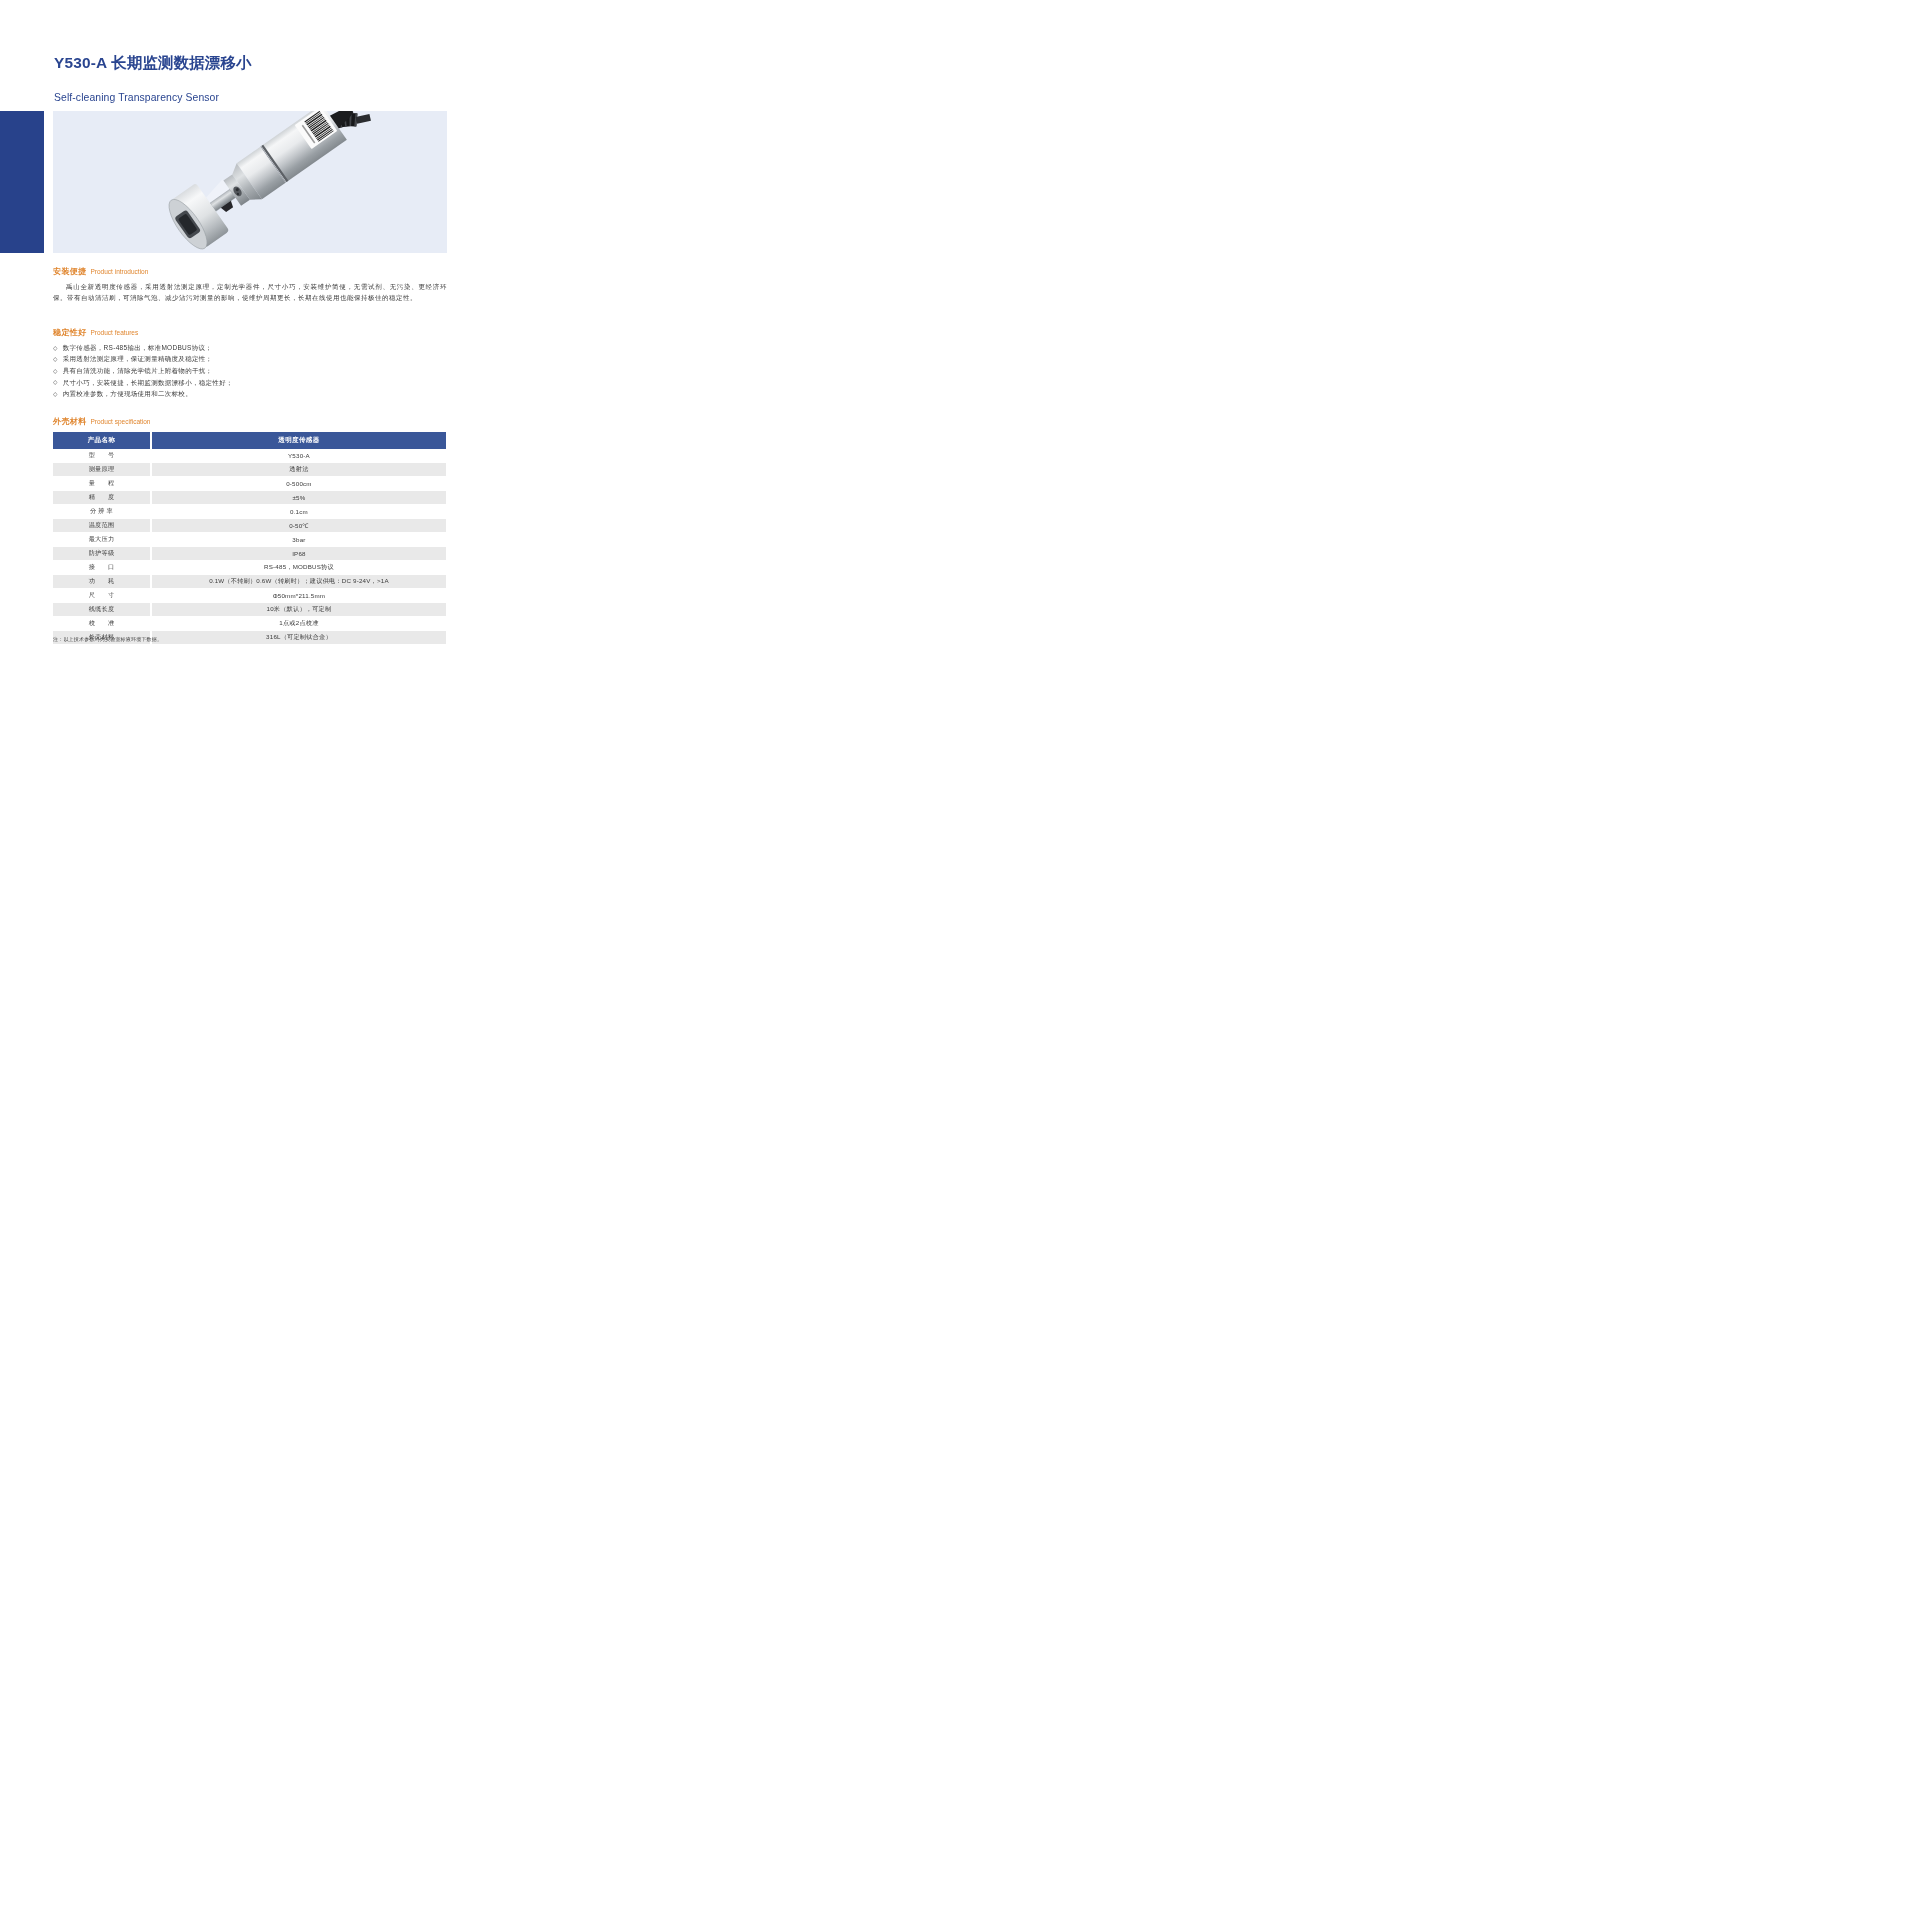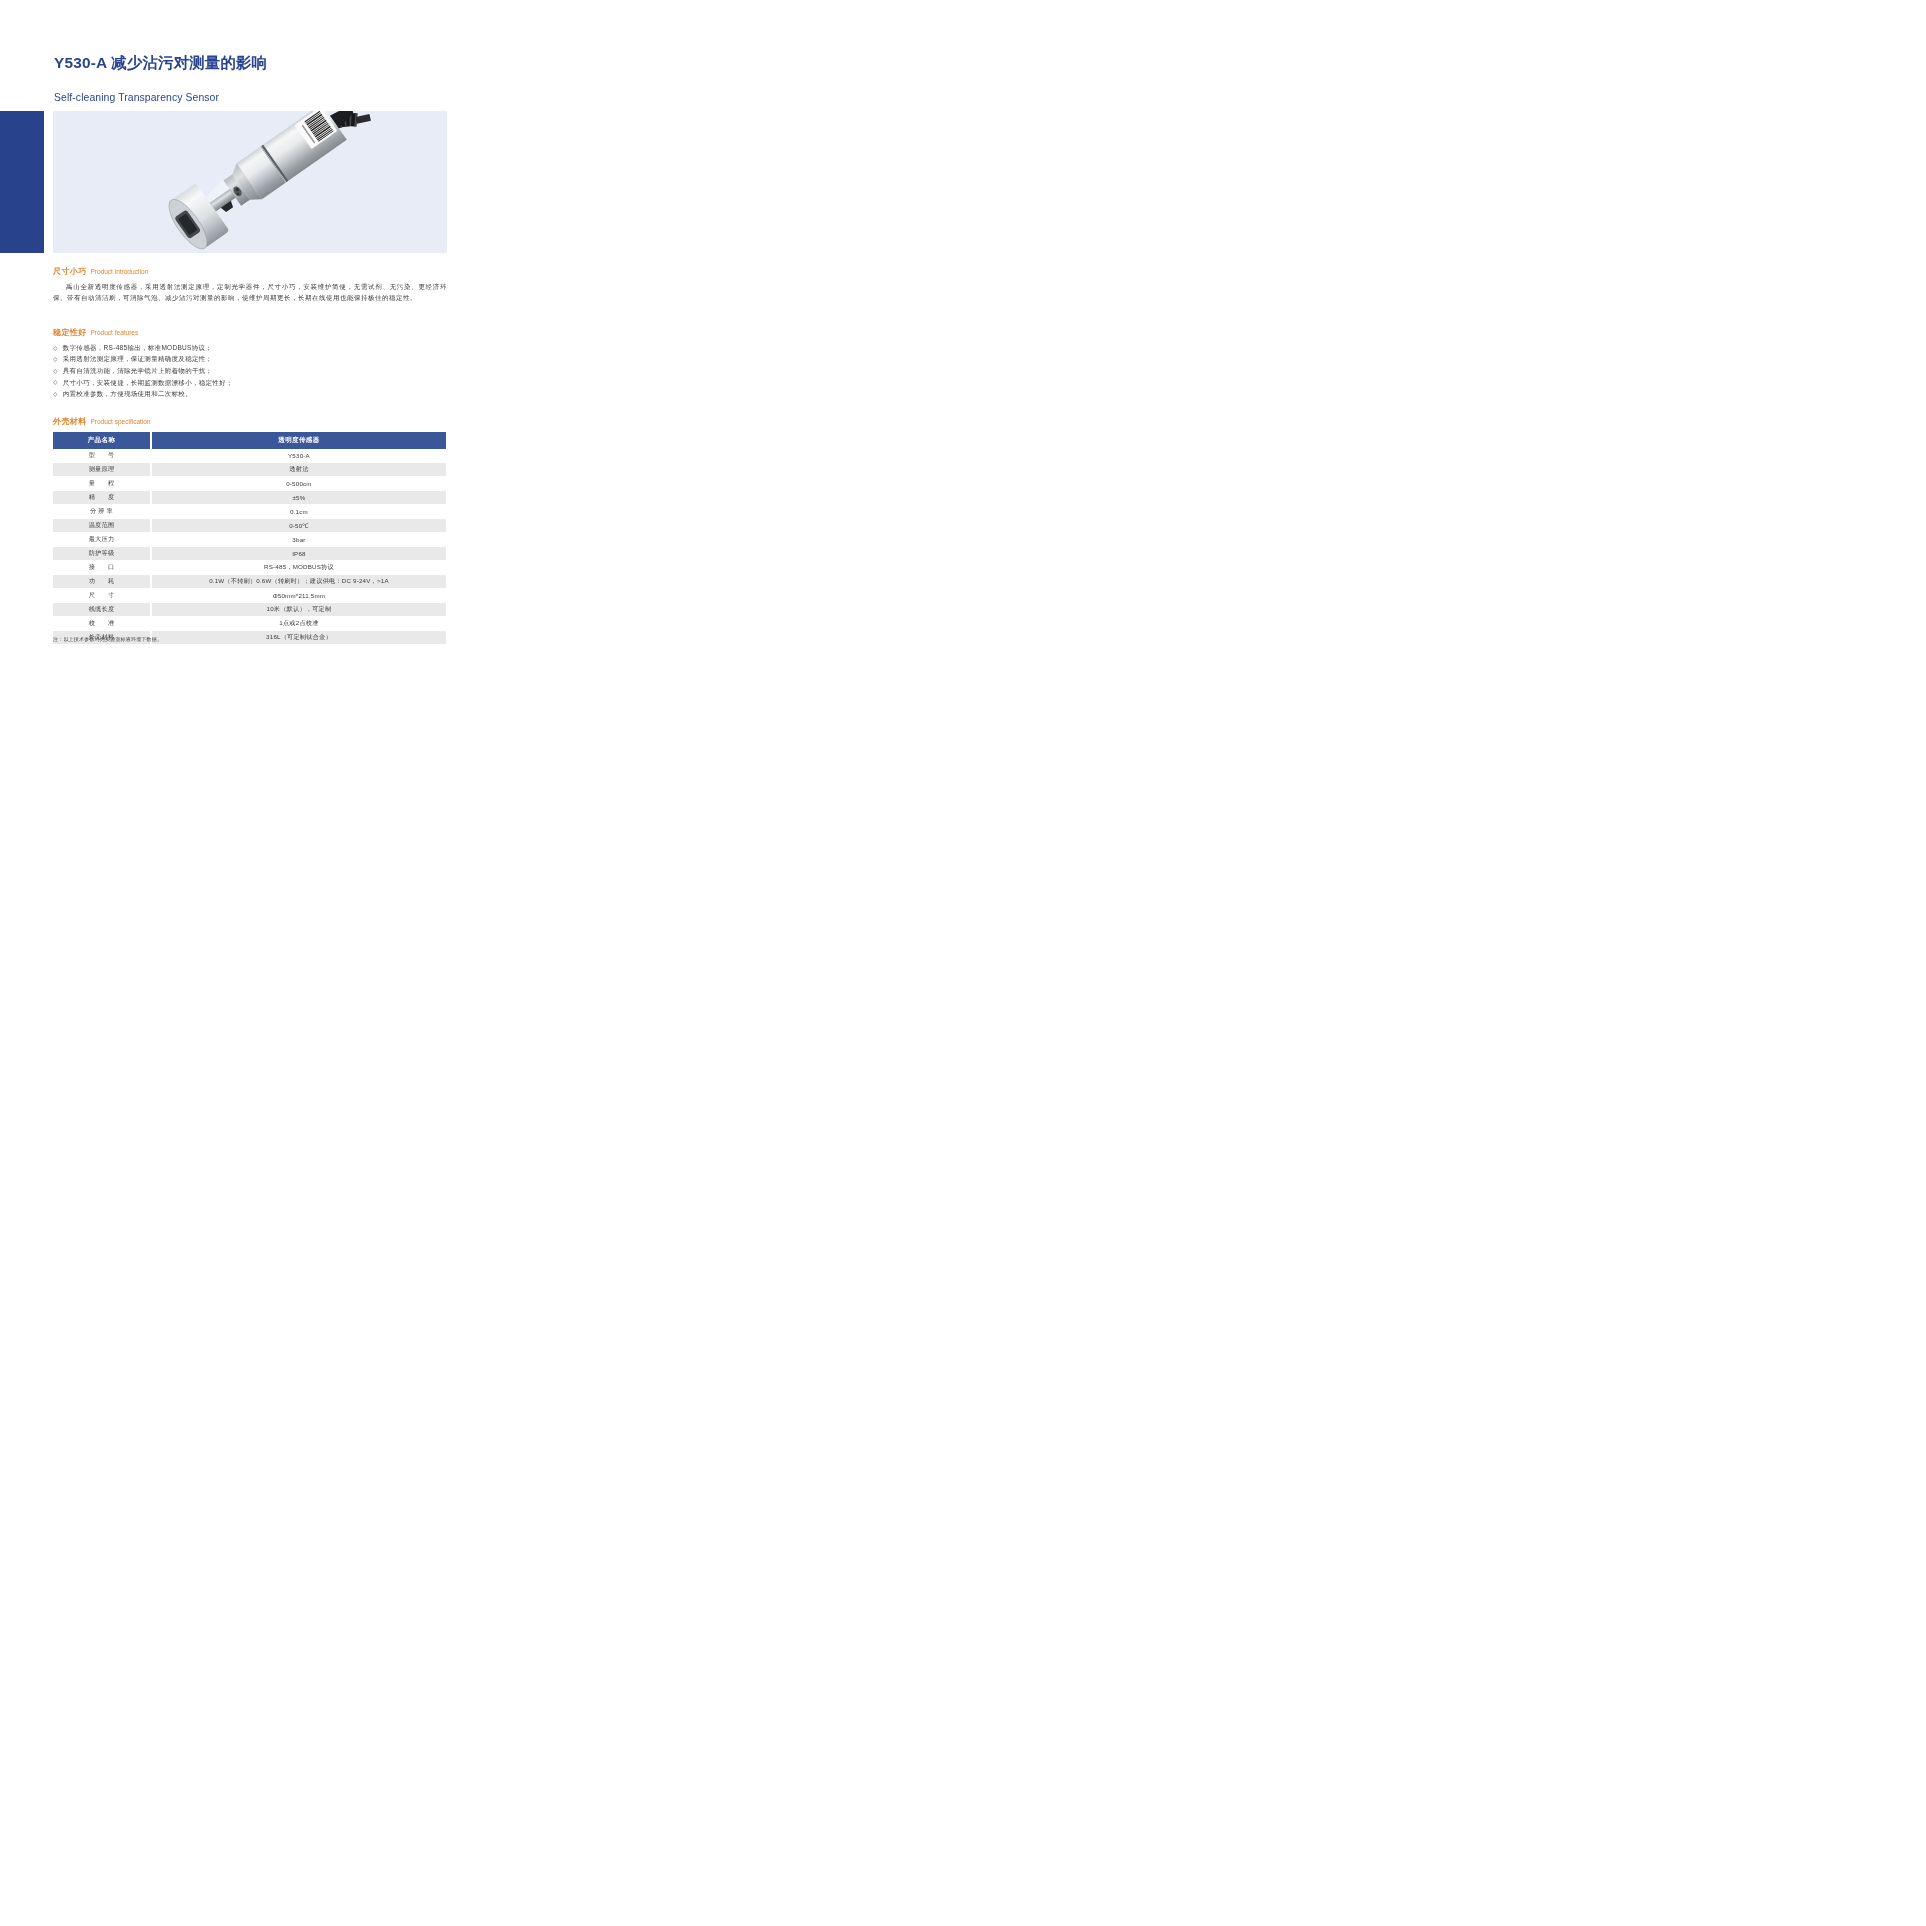--- a/index.html
+++ b/index.html
@@ -43,21 +43,21 @@
   
   .footnote{position:absolute;left:53px;top:636px;font-size:5px;color:#3a3a3a;letter-spacing:0.2px;}
   .pos-intro{top:266px;}
   .pos-features{top:327px;}
   .pos-specs{top:416px;}
 </style>
 </head>
 <body>
 
 <div class="title-block">
-  <div class="page-title">Y530-A 减少沾污对测量的影响</div>
+  <div class="page-title">Y530-A 长期监测数据漂移小</div>
   <div class="page-subtitle">Self-cleaning Transparency Sensor</div>
 </div>
 
 <div class="accent-bar"></div>
 <div class="image-panel">
   <svg width="394" height="142" viewBox="0 0 1022 368" role="img">
     <defs>
       <linearGradient id="g-metal" x1="0" y1="0" x2="1" y2="0">
         <stop offset="0" stop-color="#cfd3d6"></stop>
           <stop offset="0.15" stop-color="#f5f6f7"></stop>
@@ -135,21 +135,21 @@
       <g>
         <rect x="-34" y="232" width="68" height="38" rx="8" fill="#45494e"></rect>
         <rect x="-26" y="238" width="52" height="26" rx="5" fill="#24272b"></rect>
       </g>
     </g>
   </svg>
 </div>
 
 <div class="sec pos-intro">
   <div class="sec-h">
-    <span class="cn">尺寸小巧</span>
+    <span class="cn">安装便捷</span>
     <span class="en">Product introduction</span>
   </div>
   <div class="intro-para">禹山全新透明度传感器，采用透射法测定原理，定制光学器件，尺寸小巧，安装维护简便，无需试剂、无污染、更经济环保。带有自动清洁刷，可消除气泡、减少沾污对测量的影响，使维护周期更长，长期在线使用也能保持极佳的稳定性。</div>
 </div>
 
 <div class="sec pos-features">
   <div class="sec-h">
     <span class="cn">稳定性好</span>
     <span class="en">Product features</span>
   </div>

